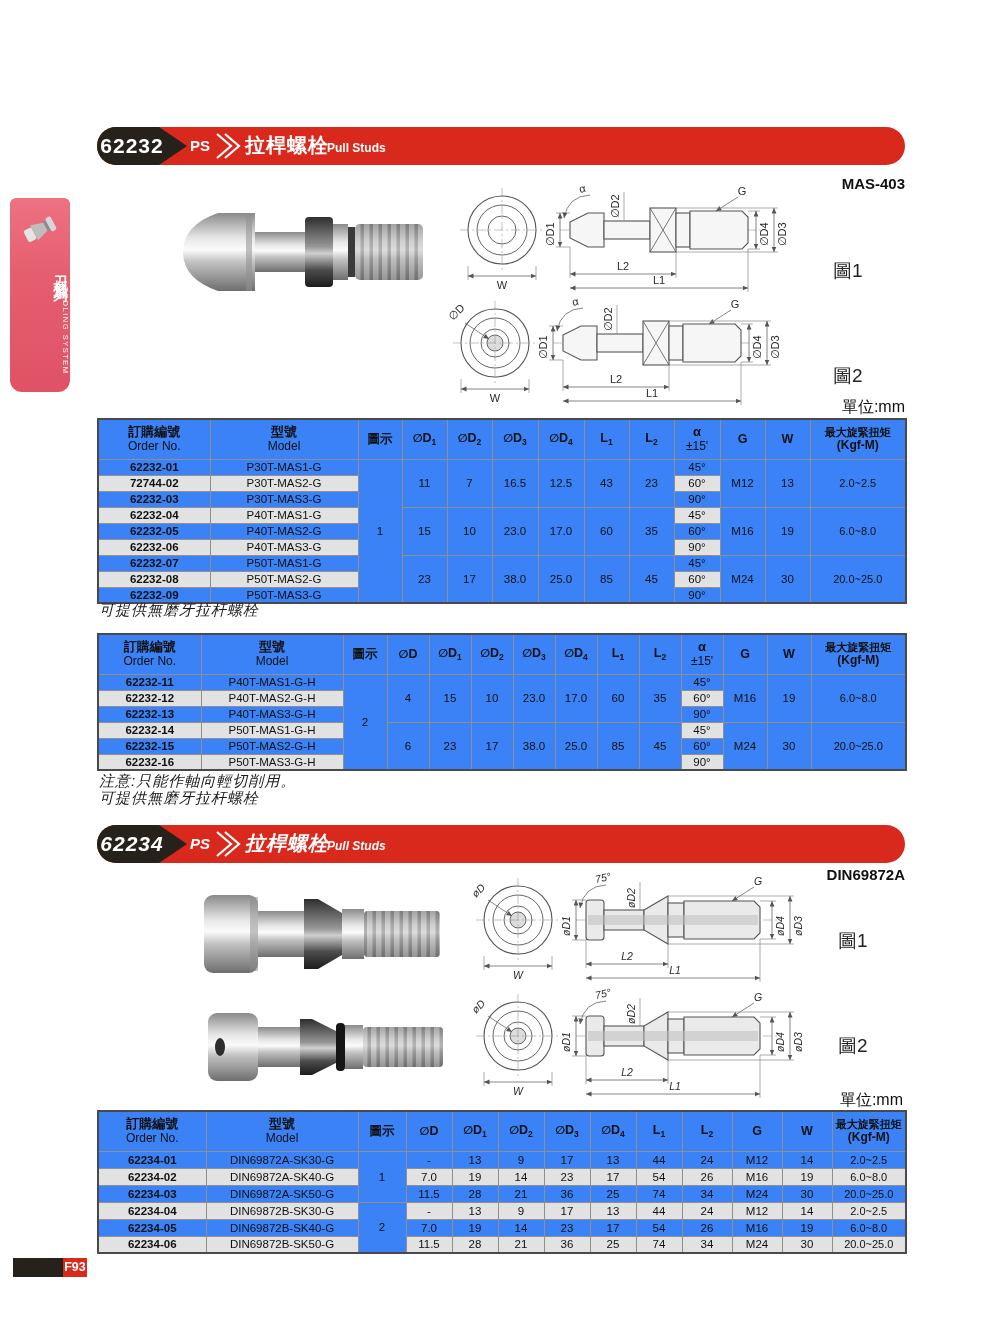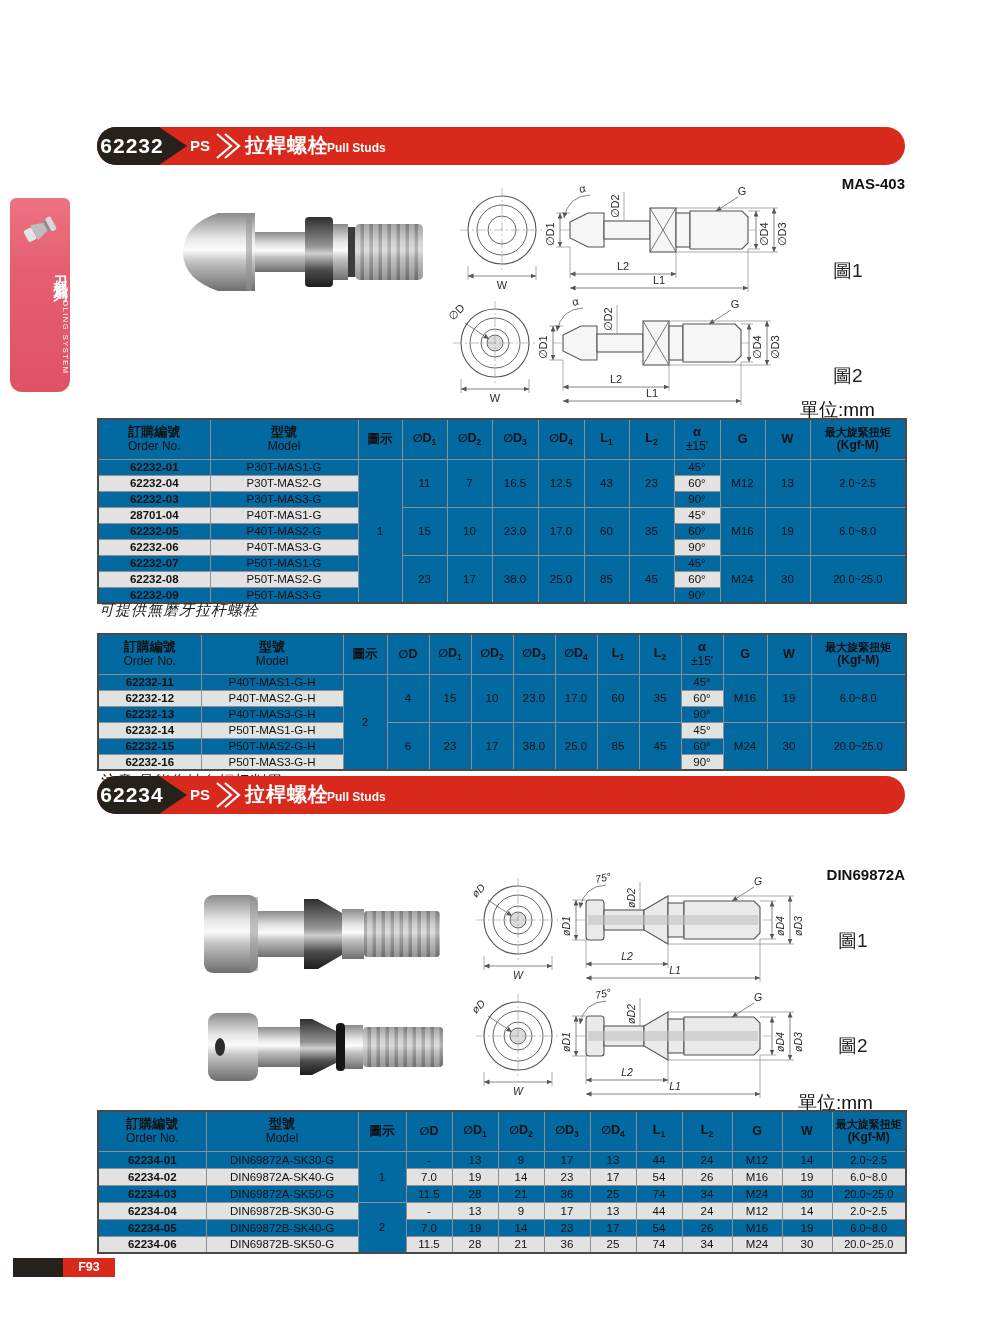--- a/index.html
+++ b/index.html
@@ -24,25 +24,25 @@
   .sidebar{left:10px;top:198px;width:60px;height:194px;border-radius:6px 6px 12px 12px;
            background:linear-gradient(180deg,#ec7282 0%,#e55e70 40%,#e05266 100%);}
   .sb-img{margin:8px auto 0;width:42px;height:46px;}
   .sb-txt{writing-mode:vertical-rl;text-orientation:mixed;color:#fff;height:132px;margin:2px auto 0;
           display:flex;justify-content:center;gap:3px;width:100%;}
   .sb-zh{font-size:14px;font-weight:bold;letter-spacing:4px;}
   .sb-en{font-size:7.5px;letter-spacing:1.5px;margin-top:3px;}
 
   .std{font-size:15px;font-weight:bold;text-align:right;color:#111;}
   .figcap{font-size:19px;color:#222;}
-  .unit{font-size:19px;color:#111;}
+  .unit{font-size:16px;color:#111;text-align:right;}
   .note{font-size:15px;color:#1a1a1a;font-weight:500;letter-spacing:1px;font-style:italic;}
 
   
-  table.spec{border-collapse:collapse;table-layout:fixed;background:#0369a1;border:2px solid #4a4a4a;}
+  table.spec{border-collapse:collapse;table-layout:fixed;background:#3b82f6;border:2px solid #4a4a4a;}
   .spec th,.spec td{border:1px solid #8f8f8f;text-align:center;vertical-align:middle;padding:0;
                     font-size:11.5px;color:#111;overflow:hidden;white-space:nowrap;}
   .spec thead tr{height:40px;}
   #t1 tbody tr,#t2 tbody tr{height:16px;}
   #t3 tbody tr{height:17px;padding-left:20px;}
   .hz{font-size:13px;font-weight:bold;line-height:1.15;}
   .hz-sm{font-size:11px;}
   .he{font-size:12px;line-height:1.1;font-weight:normal;}
   .hb{font-weight:bold;}
   .spec th b{font-size:12.5px;}
@@ -51,21 +51,21 @@
   .spec td.sh{background:#e2e2e2;}
   .spec td.tq{font-size:11px;}
 
   
   .dl{font-size:11px;fill:#2a2a2a;font-family:"Liberation Sans","DejaVu Sans",sans-serif;}
   .di{font-style:italic;font-size:10.5px;}
   .dm{text-anchor:middle;}
 
   
   .f-dark{left:13px;top:1258px;width:50px;height:19px;background:#26211b;}
-  .f-red{left:63px;top:1258px;width:52px;height:19px;background:#d9281c;color:#fff;
+  .f-red{left:63px;top:1258px;width:24px;height:19px;background:#d9281c;color:#fff;
          font-size:12.5px;font-weight:bold;text-align:center;line-height:19px;}
 </style>
 </head>
 <body>
 
 <div class="page">
 
 
   <div class="abs banner" style="left:97px;top:127px;">
     <svg width="808" height="38" viewBox="0 0 808 38">
@@ -289,31 +289,31 @@
           <td rowspan="3">16.5</td>
           <td rowspan="3">12.5</td>
           <td rowspan="3">43</td>
           <td rowspan="3">23</td>
           <td class="ang">45°</td>
           <td rowspan="3">M12</td>
           <td rowspan="3">13</td>
           <td rowspan="3" class="tq">2.0~2.5</td>
         </tr>
         <tr>
-          <td class="ord sh">62232-04</td>
+          <td class="ord sh">72744-02</td>
           <td class="mdl sh">P30T-MAS2-G</td>
           <td class="ang sh">60°</td>
         </tr>
         <tr>
           <td class="ord">62232-03</td>
           <td class="mdl">P30T-MAS3-G</td>
           <td class="ang">90°</td>
         </tr>
         <tr>
-          <td class="ord sh">28701-04</td>
+          <td class="ord sh">62232-04</td>
           <td class="mdl sh">P40T-MAS1-G</td>
           <td rowspan="3">15</td>
           <td rowspan="3">10</td>
           <td rowspan="3">23.0</td>
           <td rowspan="3">17.0</td>
           <td rowspan="3">60</td>
           <td rowspan="3">35</td>
           <td class="ang sh">45°</td>
           <td rowspan="3">M16</td>
           <td rowspan="3">19</td>
@@ -454,21 +454,21 @@
         <tr>
           <td class="ord sh">62232-16</td>
           <td class="mdl sh">P50T-MAS3-G-H</td>
           <td class="ang sh">90°</td>
         </tr>
       </tbody>
     </table>
   <div class="abs note" style="left:99px;top:772px;">注意:只能作軸向輕切削用。</div>
   <div class="abs note" style="left:99px;top:789px;">可提供無磨牙拉杆螺栓</div>
 
-  <div class="abs banner" style="left:97px;top:776px;">
+  <div class="abs banner" style="left:97px;top:825px;font-style:italic;">
     <svg width="808" height="38" viewBox="0 0 808 38">
       <rect width="808" height="38" rx="19" fill="#d9281c"></rect>
       <path d="M19,0 L62,0 L90,19 L62,38 L19,38 A19,19 0 0 1 0,19 A19,19 0 0 1 19,0 Z" fill="#26211b"></path>
       <path d="M120,7 L134,19 L120,31 M128,7 L142,19 L128,31" stroke="#fff" stroke-width="2.2" fill="none"></path>
     </svg>
     <span class="b-code">62234</span>
     <span class="b-tag">PS</span>
     <span class="b-zh">拉桿螺栓</span>
     <span class="b-en">Pull Studs</span>
   </div>

